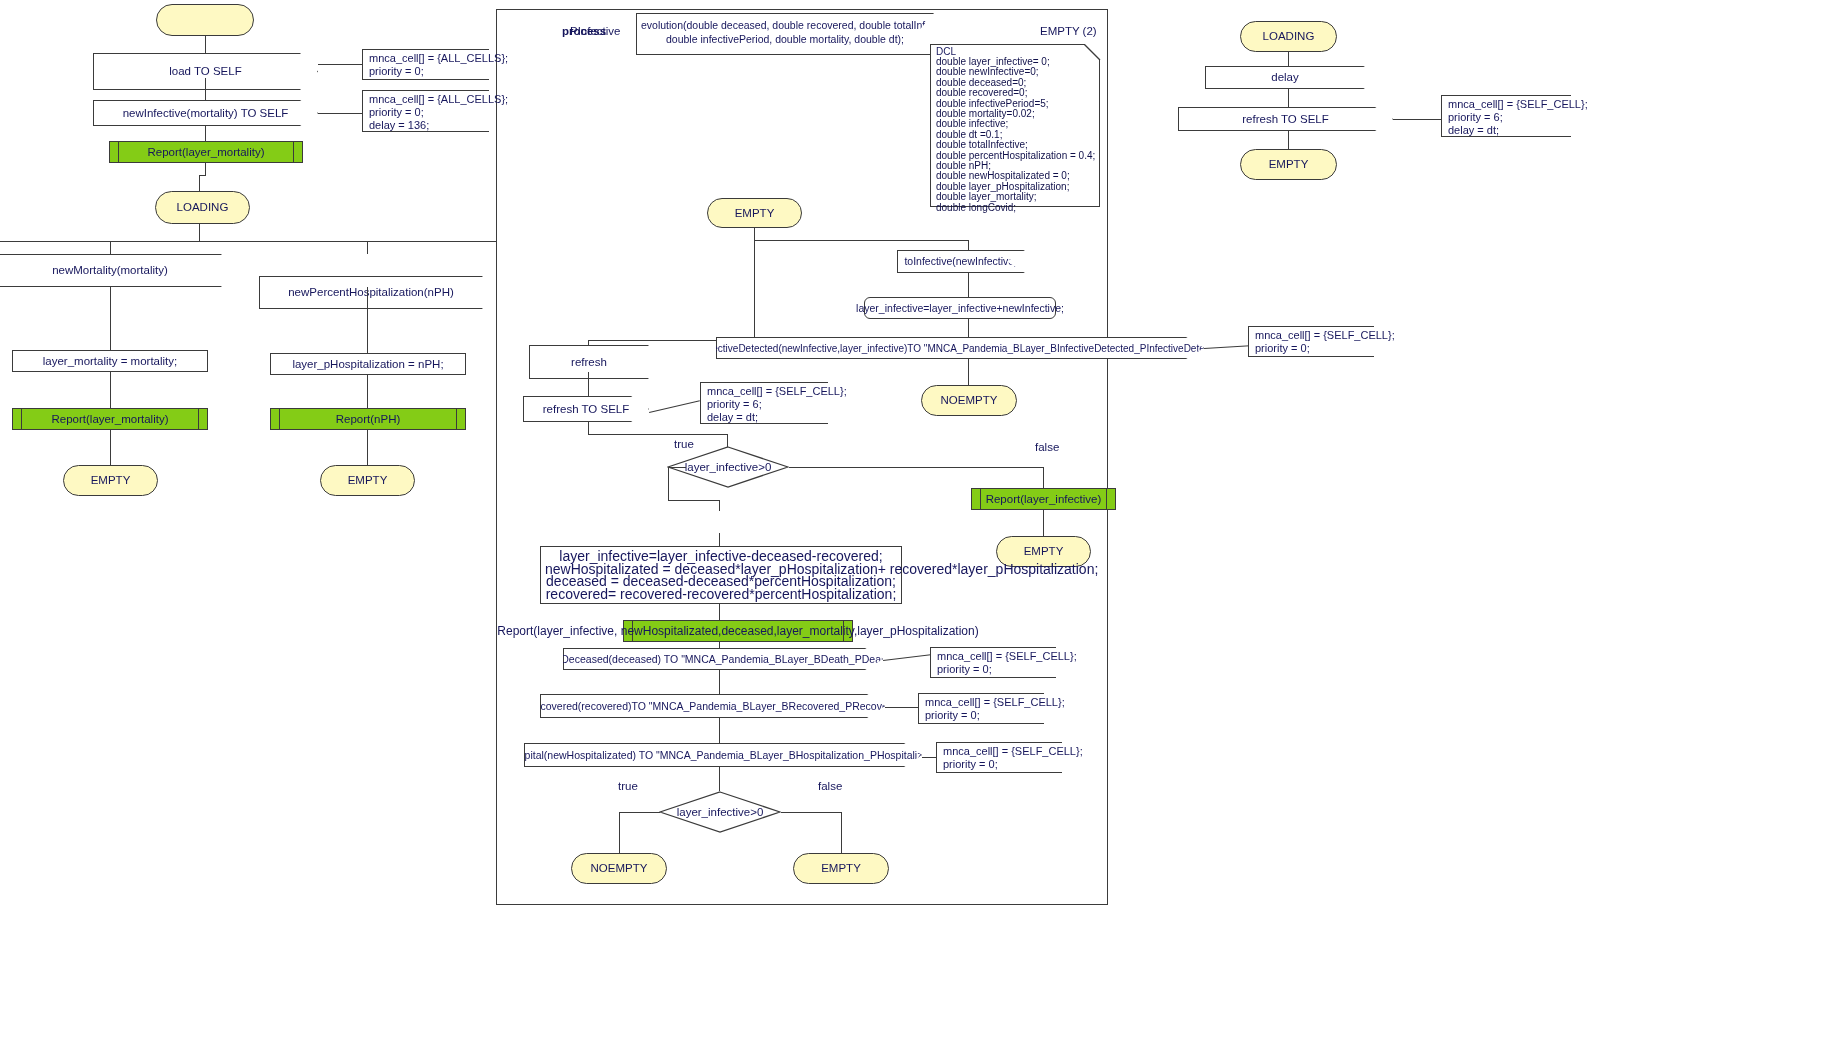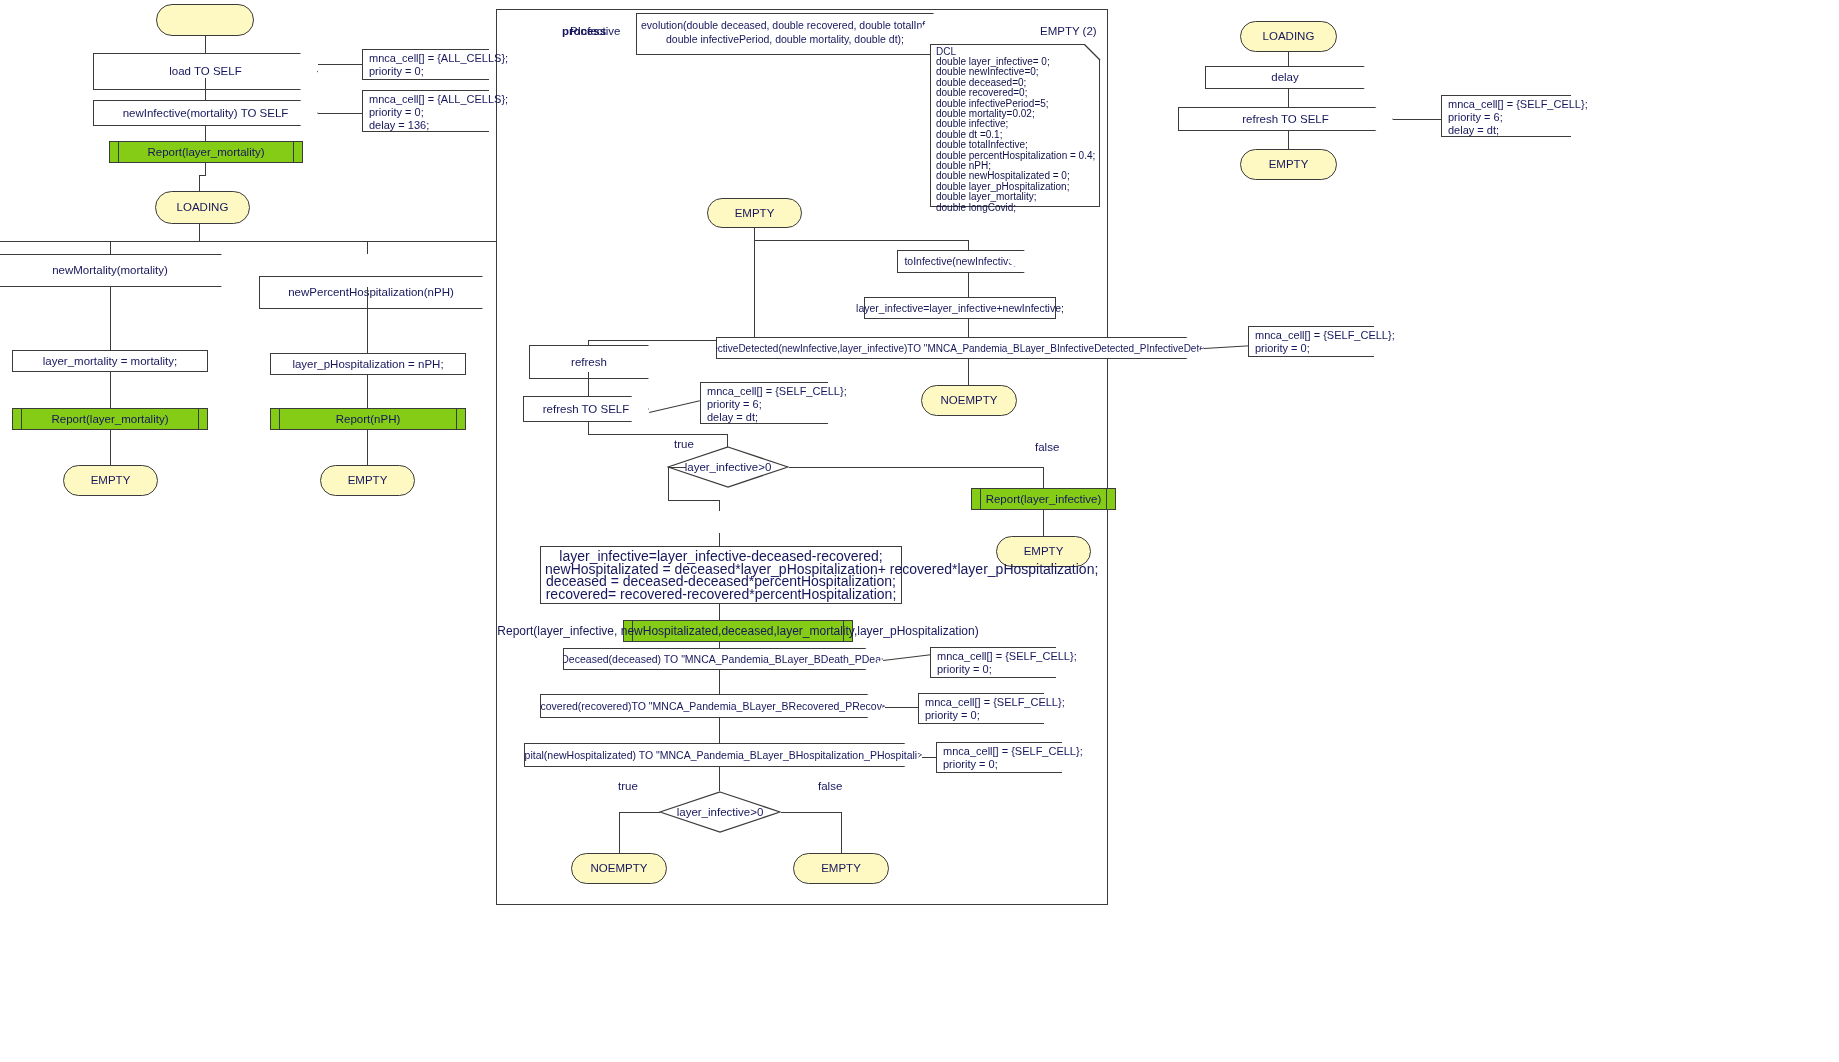--- a/index.html
+++ b/index.html
@@ -216,21 +216,21 @@
   <div class="ln lnv" style="left:968px;top:240px;height:10px;"></div>
   <div class="ln lnv" style="left:754px;top:240px;height:100px;"></div>
   <div class="ln lnh" style="left:588px;top:340px;width:167px;"></div>
   <div class="ln lnv" style="left:588px;top:340px;height:5px;"></div>
 
   <div class="n inp" style="left:897px;top:250px;width:128px;height:23px;">
     <div class="lbl" style="font-size:10.5px;">toInfective(newInfective)</div>
   </div>
   <div class="ln lnv" style="left:968px;top:273px;height:24px;"></div>
 
-  <div class="n task" style="left:864px;top:297px;width:192px;height:22px;">
+  <div class="n task" style="left:864px;top:297px;width:192px;height:22px;border-radius:6px;">
     <div class="lbl" style="font-size:10.5px;">layer_infective=layer_infective+newInfective;</div>
   </div>
   <div class="ln lnv" style="left:968px;top:319px;height:18px;"></div>
 
   <div class="n out" style="left:716px;top:337px;width:488px;height:22px;">
     <div class="lbl" style="font-size:10px;">toInfectiveDetected(newInfective,layer_infective)TO "MNCA_Pandemia_BLayer_BInfectiveDetected_PInfectiveDetected"</div>
   </div>
   <div class="ln lnh" style="left:1204px;top:348px;width:46px;transform:rotate(-3.5deg);transform-origin:0 0;"></div>
   <div class="n note" style="left:1248px;top:326px;width:126px;height:31px;">
     <div class="lbl">mnca_cell[] = {SELF_CELL};

